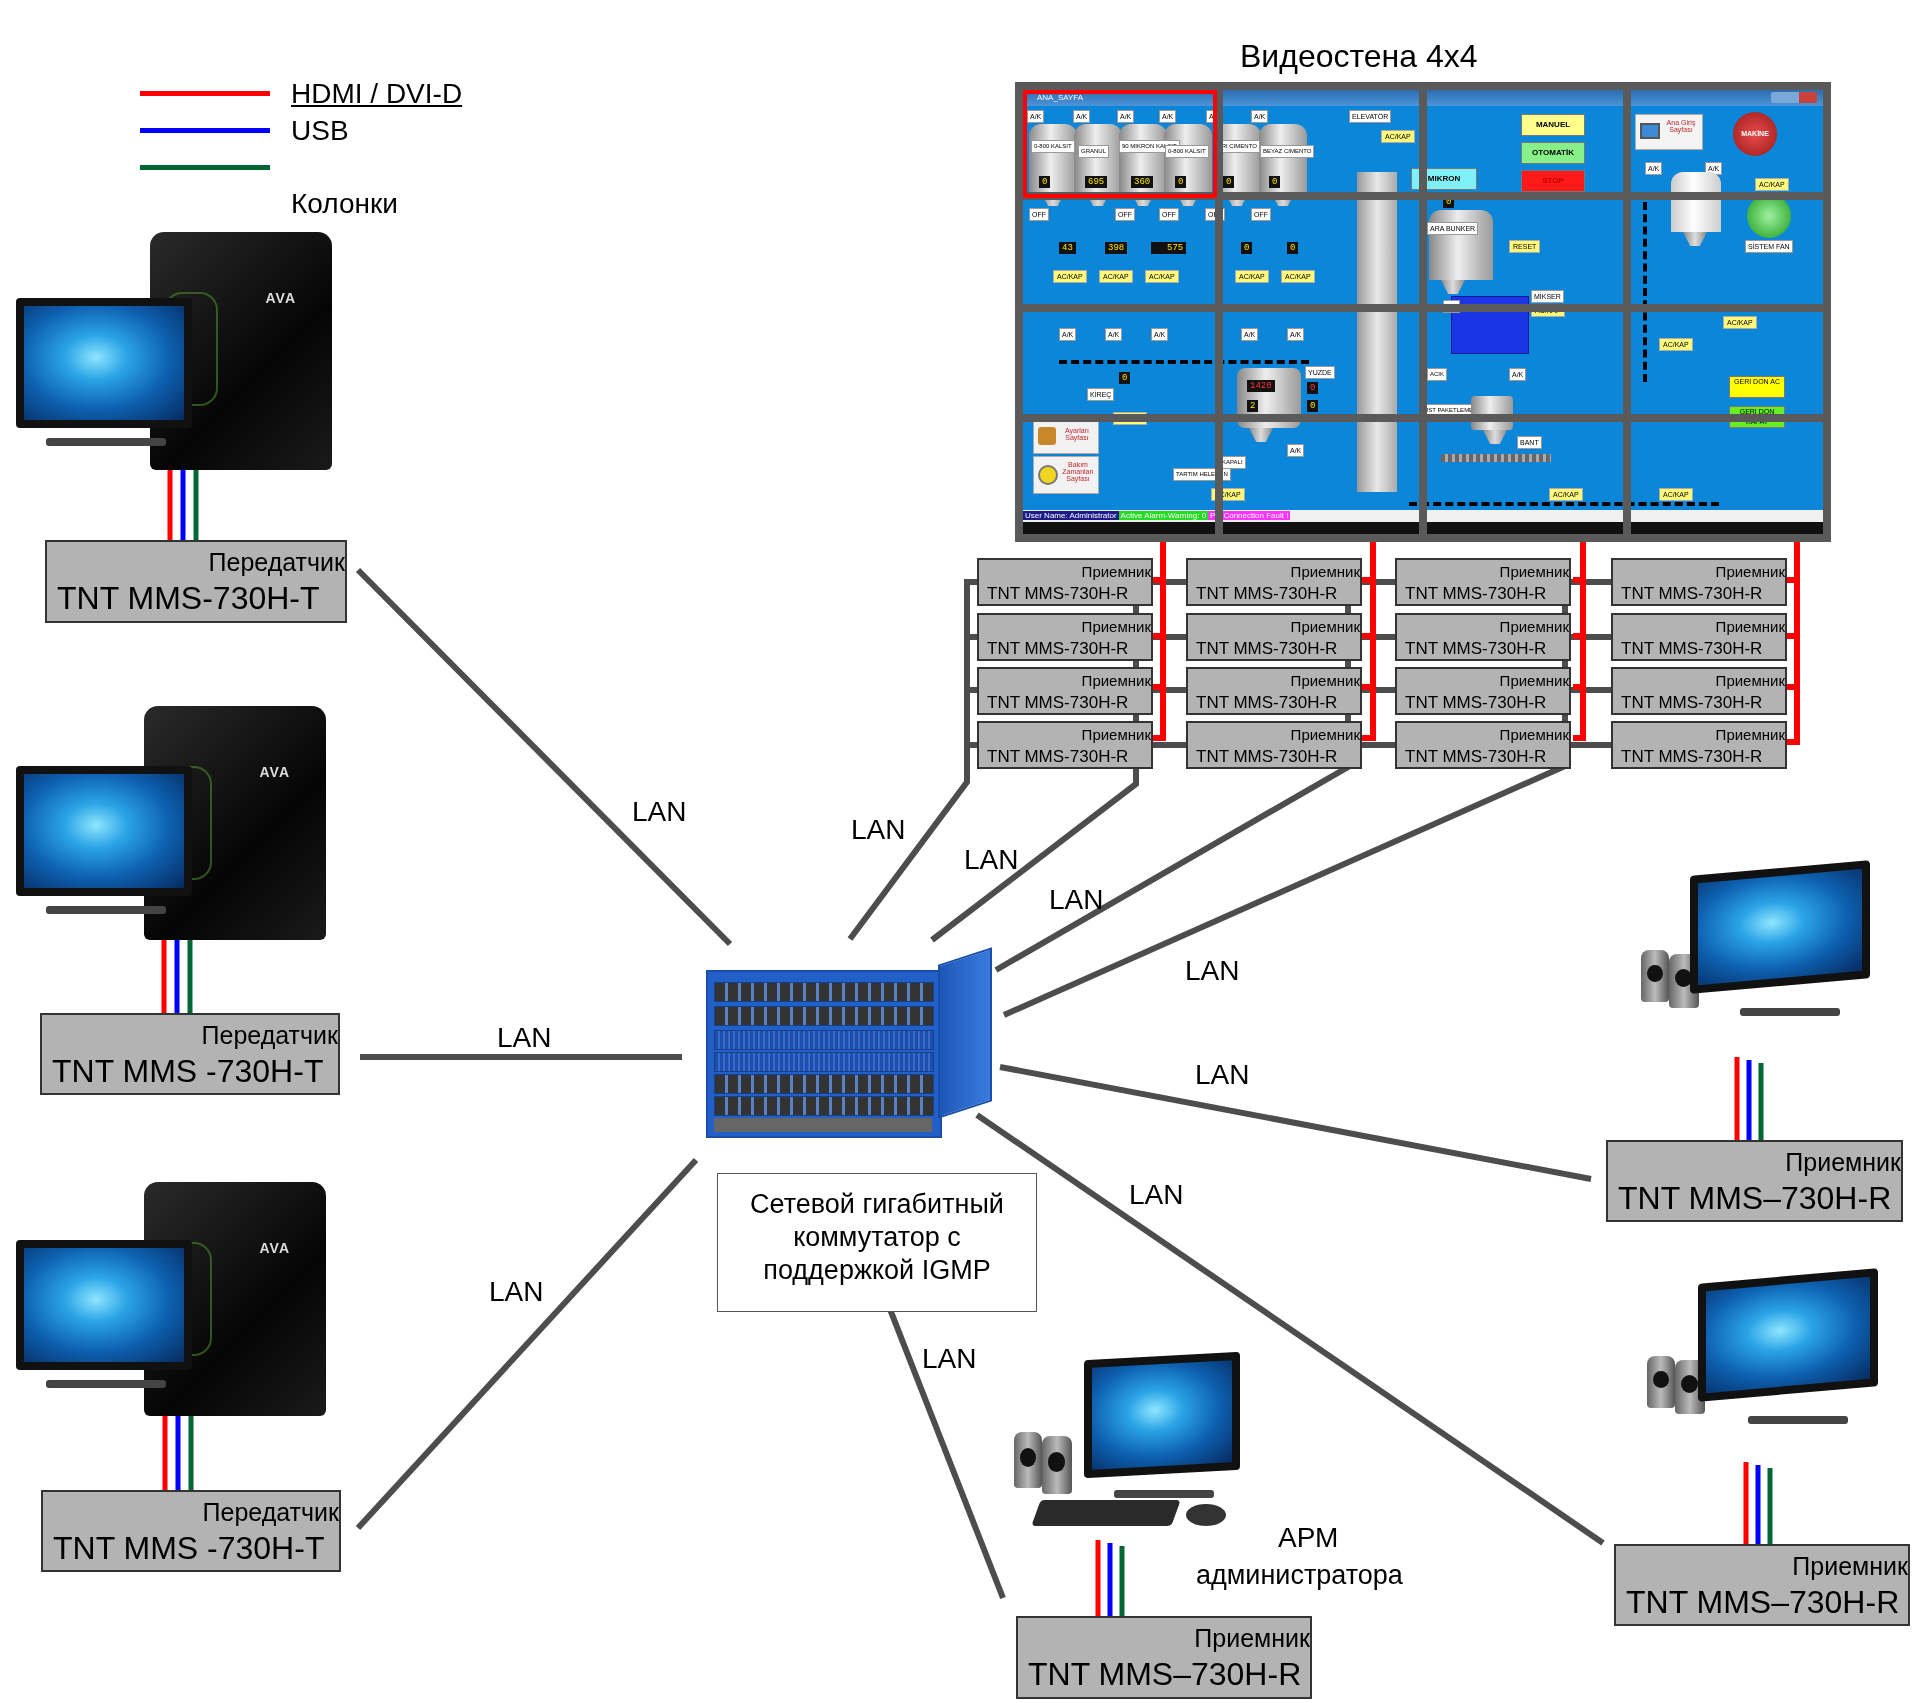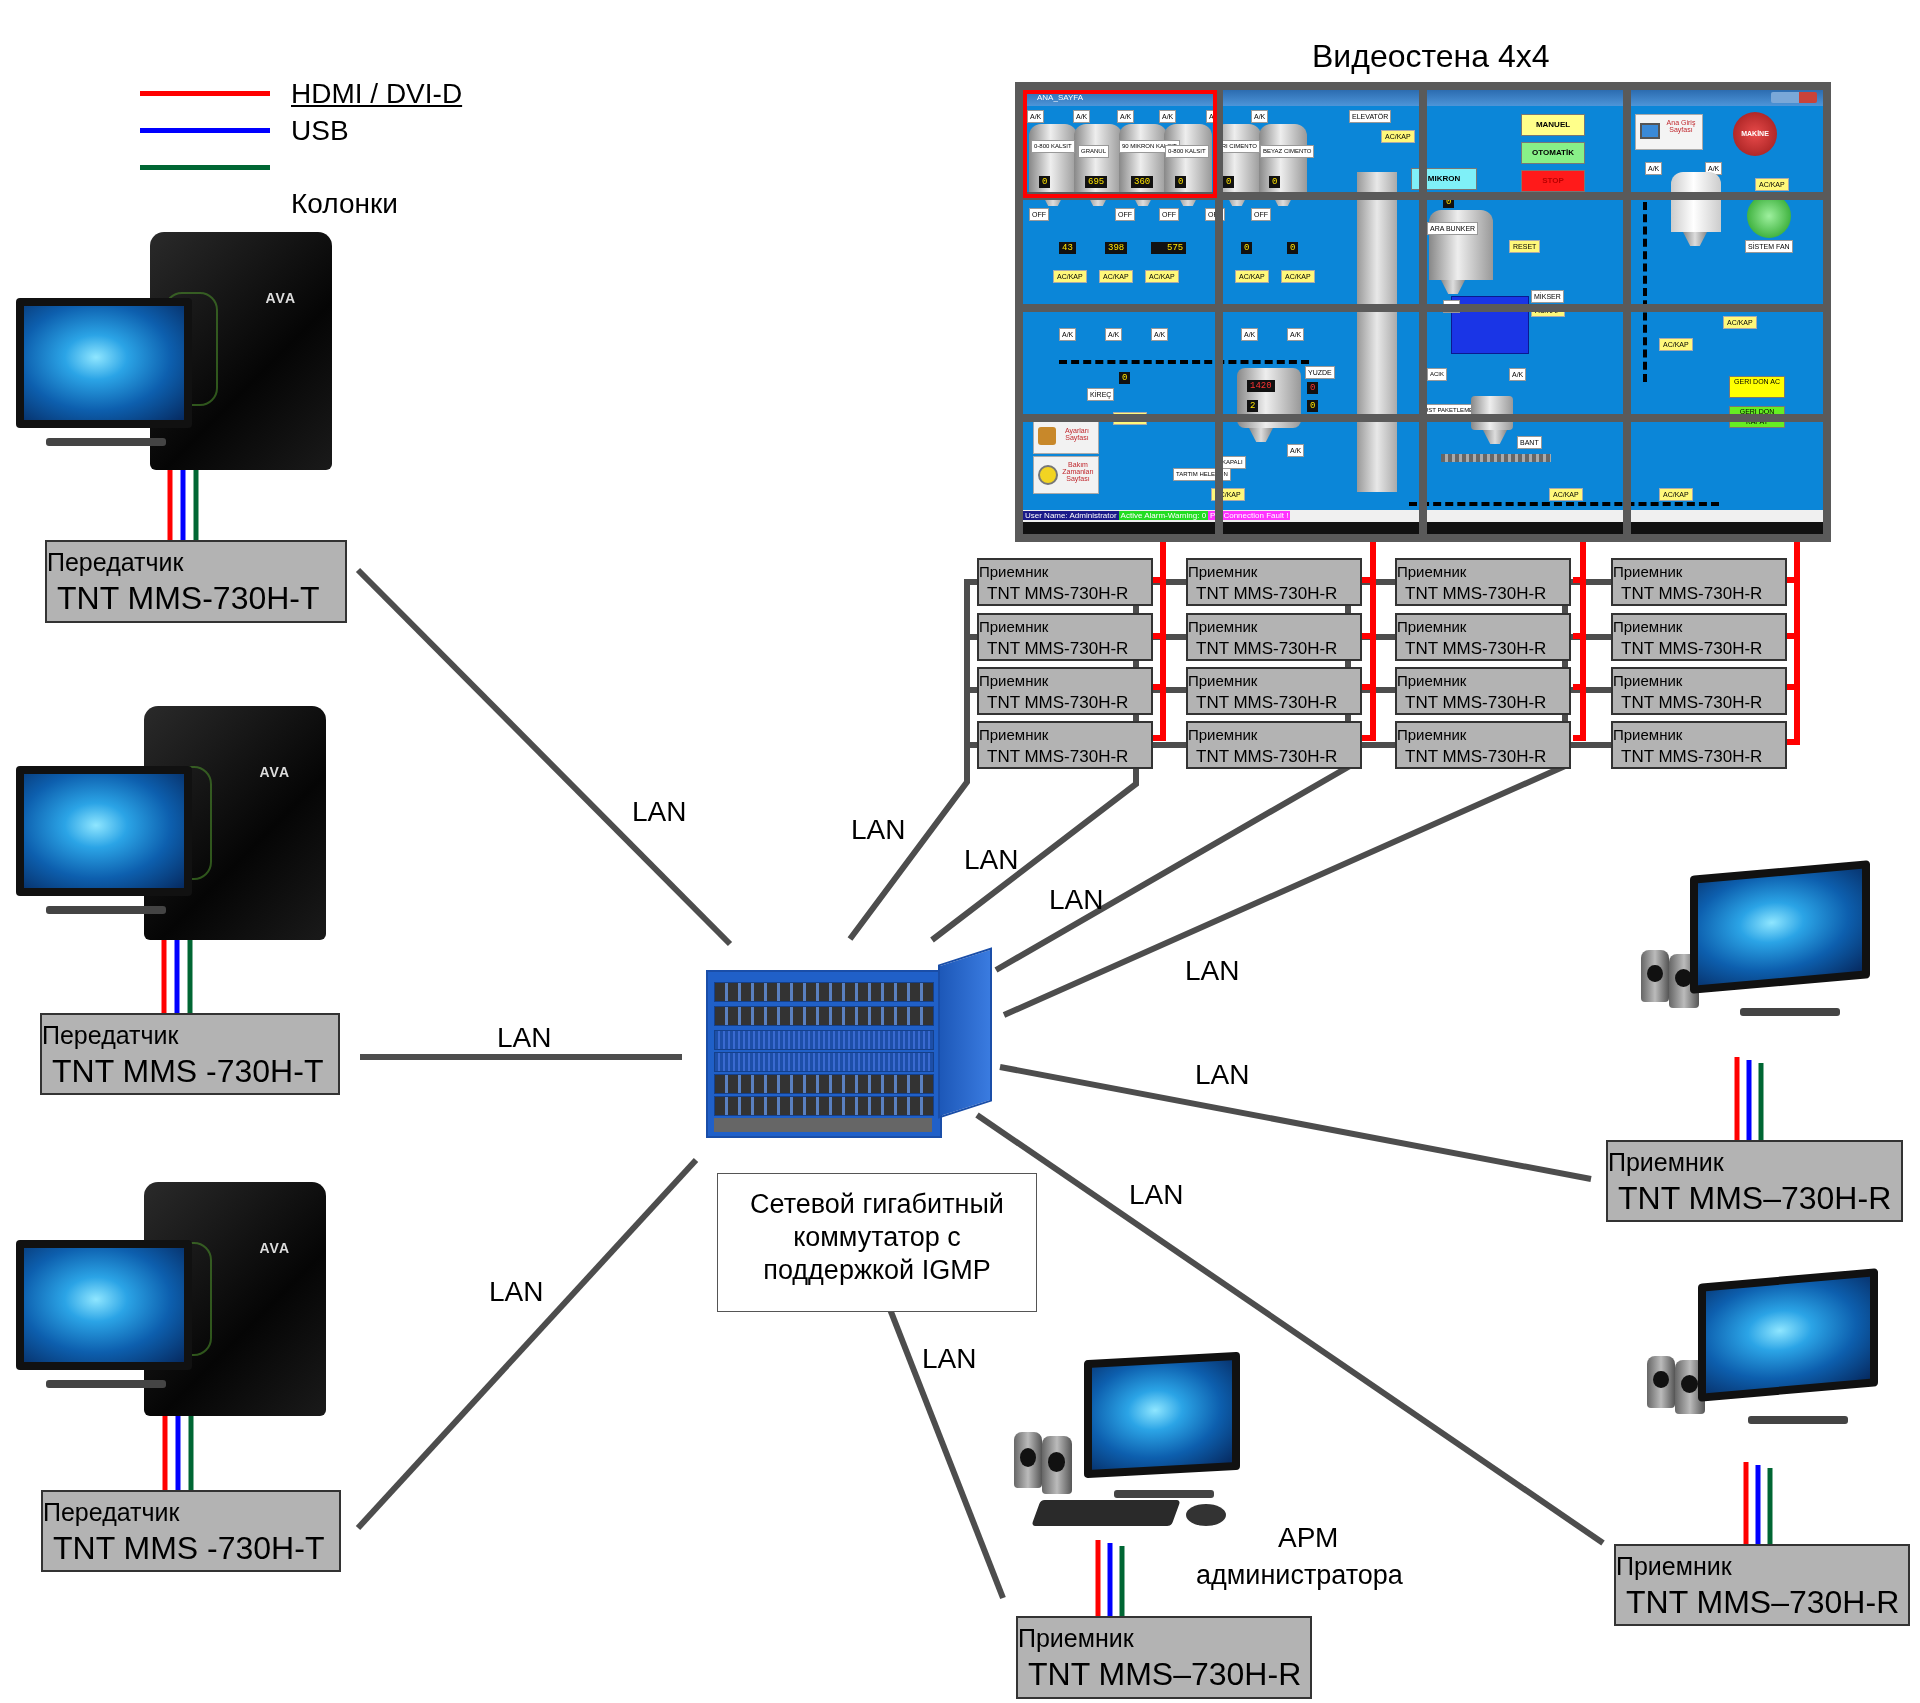--- a/index.html
+++ b/index.html
@@ -2,21 +2,21 @@
 <html><head>
 <meta charset="utf-8">
 <style>
   html,body{margin:0;padding:0;background:#ffffff;}
   body{width:1920px;height:1703px;position:relative;overflow:hidden;font-family:"Liberation Sans",sans-serif;color:#000;}
   .abs{position:absolute;}
   #wires{position:absolute;left:0;top:0;width:1920px;height:1703px;}
   .legend-line{position:absolute;height:5px;left:140px;width:130px;}
   .legend-text{position:absolute;left:291px;font-size:28px;line-height:32px;}
   .box{position:absolute;background:#b3b3b3;border:2px solid #333;box-sizing:border-box;}
-  .box .t1{position:absolute;left:0;right:0;text-align:left;}
+  .box .t1{position:absolute;left:0;right:0;text-align:right;}
   .box .t2{position:absolute;left:10px;white-space:nowrap;}
   .tx .t1{top:6px;font-size:25px;}
   .tx .t2{top:38px;font-size:32px;}
   .rx-small{width:176px;height:48px;}
   .rx-small .t1{top:3px;font-size:15px;}
   .rx-small .t2{top:24px;font-size:17px;left:8px;}
   .lan{position:absolute;font-size:28px;line-height:30px;}
   .title{position:absolute;font-size:32px;}
   
   .pc-tower{position:absolute;background:linear-gradient(135deg,#2a2a2a,#050505 60%,#1a1a1a);border-radius:14px 14px 6px 6px;}
@@ -145,21 +145,21 @@
 
 <div>
   <div class="legend-line" style="top:91px;background:#ff0000;"></div>
   <div class="legend-text" style="top:78px;text-decoration:underline;">HDMI / DVI-D</div>
   <div class="legend-line" style="top:128px;background:#0000ff;"></div>
   <div class="legend-text" style="top:115px;">USB</div>
   <div class="legend-line" style="top:165px;background:#006633;"></div>
   <div class="legend-text" style="top:152px;margin-top:36px;">Колонки</div>
 </div>
 
-<div class="title" style="left:1312px;top:38px;">Видеостена 4x4</div>
+<div class="title" style="left:1240px;top:38px;">Видеостена 4x4</div>
 
 <div class="wall" style="left:1015px;top:82px;width:816px;height:460px;">
   <div class="hmi">
     <div class="titlebar">ANA_SAYFA</div>
     <div class="abs" style="right:6px;top:2px;width:46px;height:11px;background:linear-gradient(90deg,#7aa8d8 0 60%,#c8433a 60%);border-radius:2px;"></div>
 
     <div class="silo" style="left:6px;top:34px;"></div>
     <div class="silo" style="left:51px;top:34px;"></div>
     <div class="silo" style="left:96px;top:34px;"></div>
     <div class="silo" style="left:141px;top:34px;"></div>

